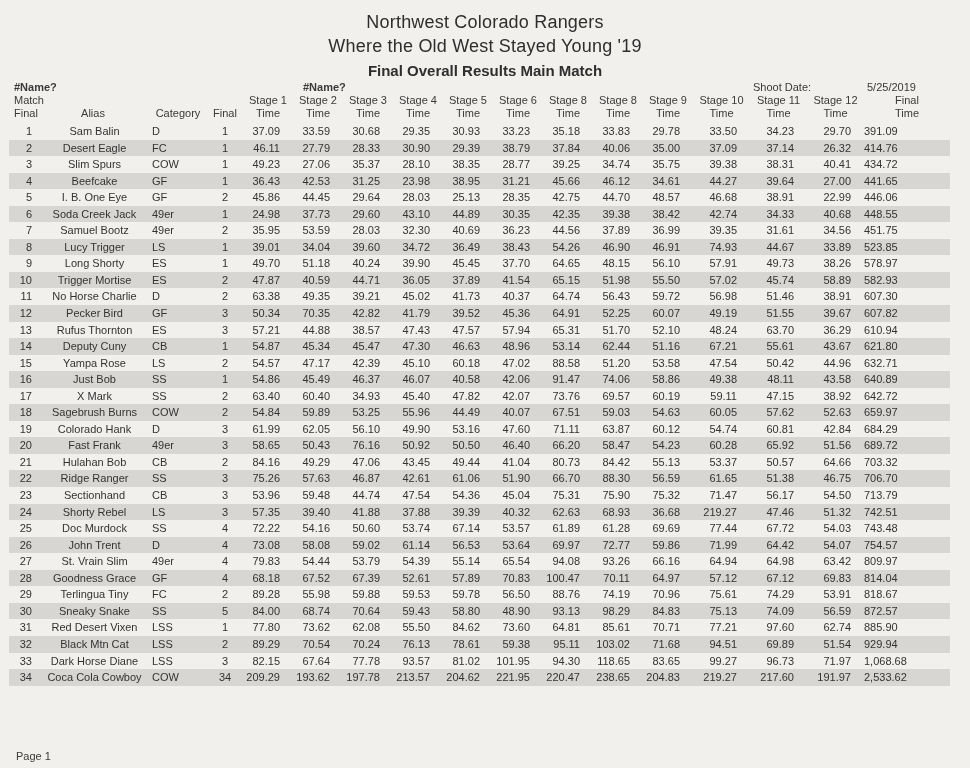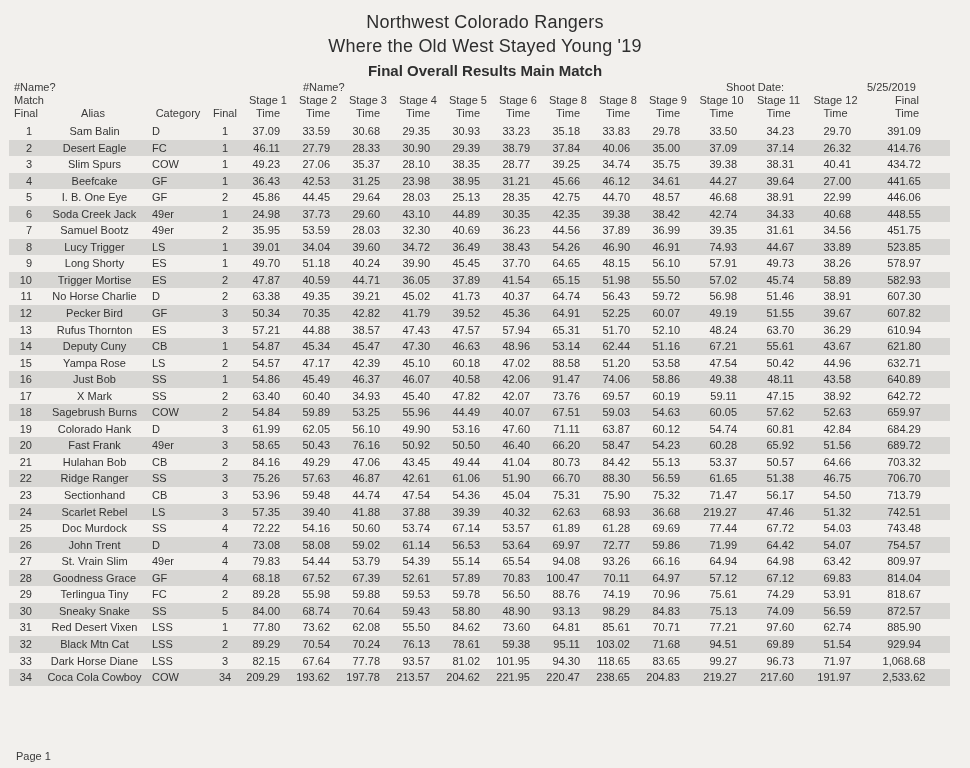--- a/index.html
+++ b/index.html
@@ -9,24 +9,24 @@
     background:#f2f0ed;
     font-family:"Liberation Sans", sans-serif;
     color:#333;
     overflow:hidden;
   }
   .titles { position:absolute; top:10px; left:0; width:100%; text-align:center; color:#2e2e2e; }
   .title-line1, .title-line2 { font-size:18px; font-weight:400; line-height:24px; letter-spacing:0.2px; }
   .title-line3 { font-size:15px; font-weight:700; line-height:22px; margin-top:2px; }
 
   .meta { position:absolute; top:81px; font-size:11px; color:#3a3a3a; }
-  .name-error { font-weight:400; }
+  .name-error { font-weight:700; }
   .m1 { left:14px; }
   .m2 { left:303px; }
-  .m3 { left:726px; }
+  .m3 { left:753px; }
   .m4 { left:843px;margin-left:24px; }
 
   table.results {
     position:absolute;
     left:9px; top:92px;
     width:941px;
     border-collapse:collapse;
     table-layout:fixed;
     font-size:11px;
     color:#333;
@@ -56,21 +56,21 @@
     padding:0;
     white-space:nowrap;
     overflow:hidden;
   }
   tbody tr.stripe { background:#d7d6d3; }
   td.t-rank  { text-align:right; padding-right:5px; }
   td.t-alias { text-align:center; padding-left:3px; }
   td.t-cat   { text-align:left; padding-left:3px; }
   td.t-fin   { text-align:center; }
   td.t-stage { text-align:right; padding-right:13px; }
-  td.t-total { text-align:center; padding-right:6px; }
+  td.t-total { text-align:left; padding-right:6px; }
 
   .footer { position:absolute; left:8px; top:750px; font-size:11px; color:#3a3a3a;padding-left:8px; }
 </style>
 </head>
 <body>
 
 <div class="titles">
   <div class="title-line1">Northwest Colorado Rangers</div>
   <div class="title-line2">Where the Old West Stayed Young '19</div>
   <div class="title-line3">Final Overall Results Main Match</div>
@@ -606,21 +606,21 @@
         <td class="t-stage">75.31</td>
         <td class="t-stage">75.90</td>
         <td class="t-stage">75.32</td>
         <td class="t-stage">71.47</td>
         <td class="t-stage">56.17</td>
         <td class="t-stage">54.50</td>
         <td class="t-total">713.79</td>
       </tr>
       <tr class="stripe">
         <td class="t-rank">24</td>
-        <td class="t-alias">Scarlet Rebel</td>
+        <td class="t-alias">Shorty Rebel</td>
         <td class="t-cat">LS</td>
         <td class="t-fin">3</td>
         <td class="t-stage">57.35</td>
         <td class="t-stage">39.40</td>
         <td class="t-stage">41.88</td>
         <td class="t-stage">37.88</td>
         <td class="t-stage">39.39</td>
         <td class="t-stage">40.32</td>
         <td class="t-stage">62.63</td>
         <td class="t-stage">68.93</td>

